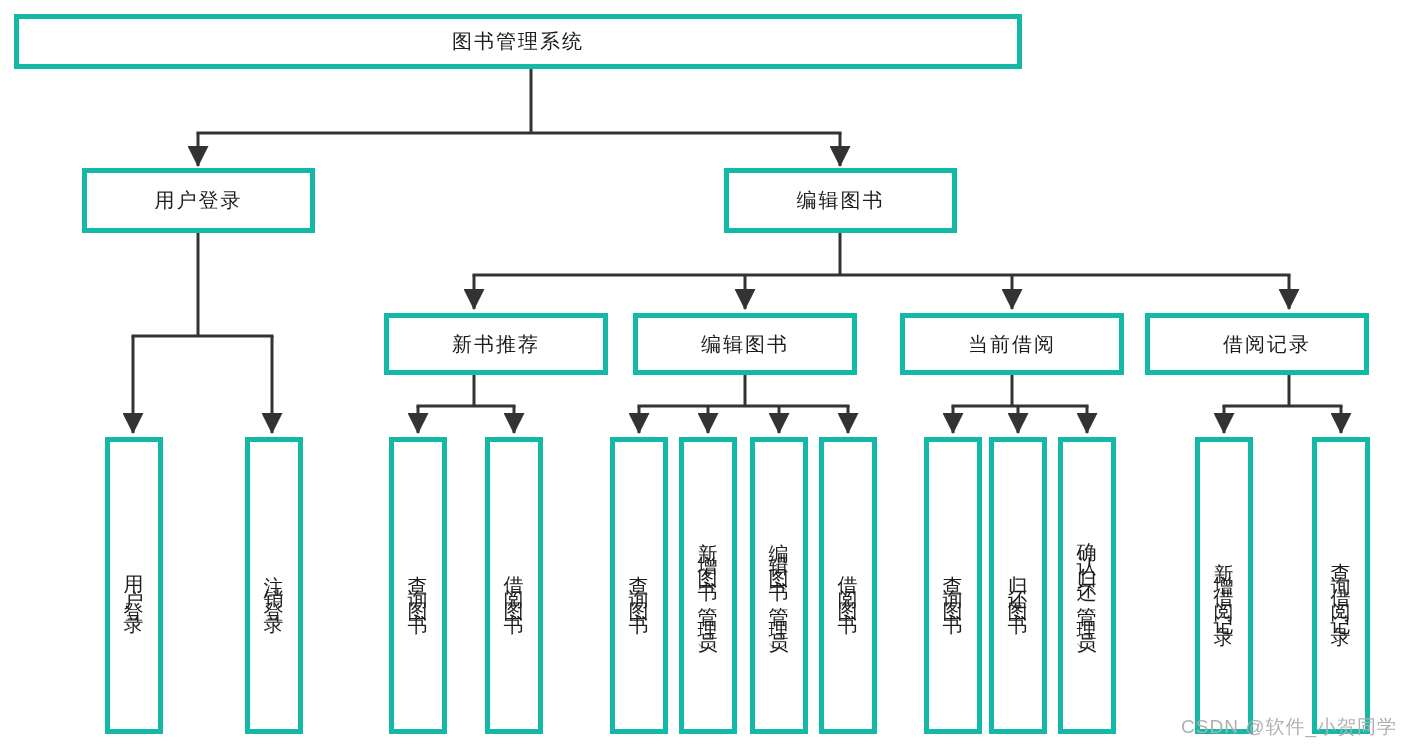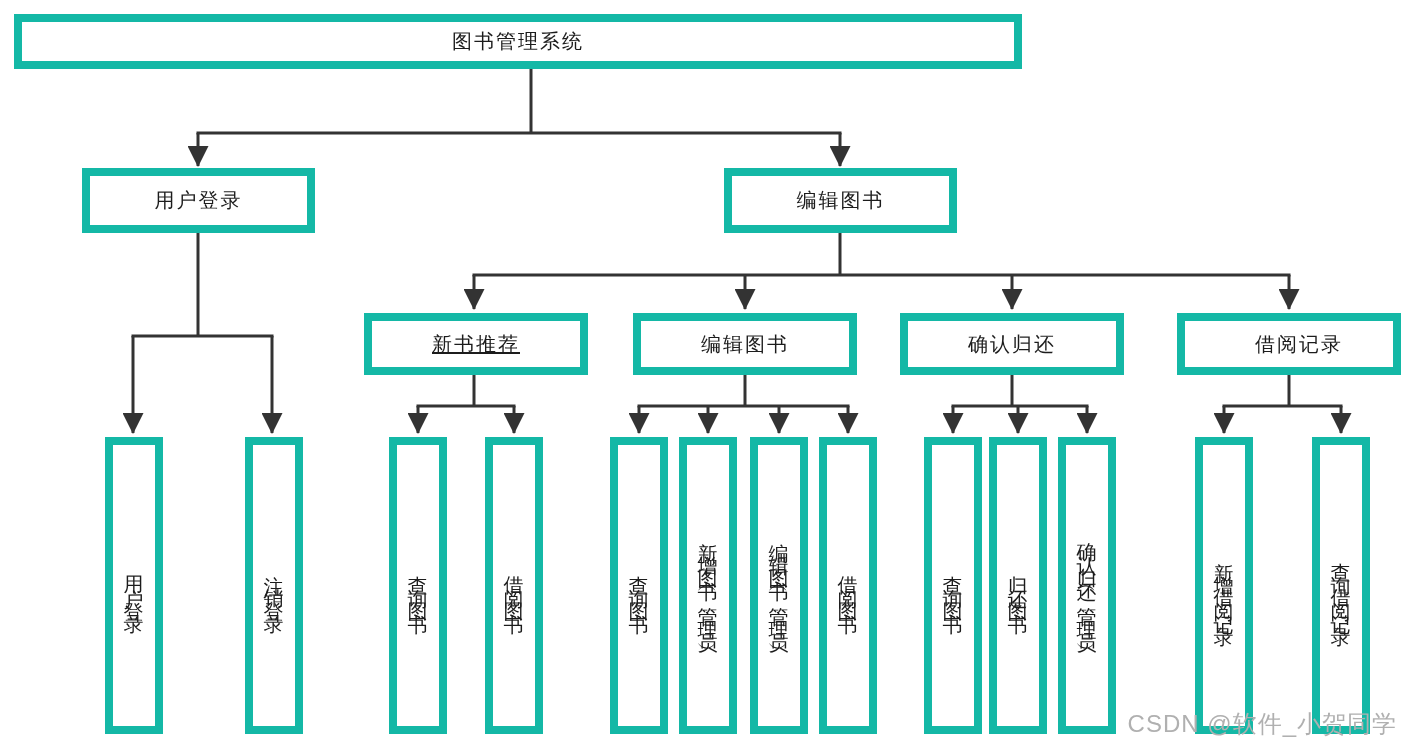--- a/index.html
+++ b/index.html
@@ -21,38 +21,38 @@
     width: 1405px;
     height: 747px;
   }
 
   .box {
     position: absolute;
     display: flex;
     align-items: center;
     justify-content: center;
     background: #ffffff;
-    border: 8px solid #14b8a6;
+    border: 5px solid #14b8a6;
     font-size: 20px;
     letter-spacing: 2px;
     color: #1c1c1c;
     text-align: center;
   }
 
   .root-box   { left: 14px;  top: 14px;  width: 1008px; height: 55px; }
 
   .lvl2       { top: 168px; width: 233px; height: 65px; }
   .b-user     { left: 82px; }
   .b-mgmt     { left: 724px; }
 
   .lvl3       { top: 313px; width: 224px; height: 62px; }
-  .s-newbook  { left: 364px; text-decoration: underline; }
+  .s-newbook  { left: 384px; }
   .s-borrow   { left: 633px; }
   .s-current  { left: 900px; }
-  .s-records  { left: 1177px; padding-left: 20px; }
+  .s-records  { left: 1145px; padding-left: 20px; }
 
   .leaf       { top: 437px; width: 58px; height: 297px; }
   .vtext {
     writing-mode: vertical-rl;
     text-orientation: mixed;
     letter-spacing: 13px;
     line-height: 1;
     font-size: 20px;
   }
 
@@ -67,21 +67,21 @@
   .l-4a { left: 924px; }
   .l-4b { left: 989px; }
   .l-4c { left: 1058px; }
   .l-5a { left: 1195px; }
   .l-5b { left: 1312px; }
 
   .watermark {
     position: absolute;
     right: 8px;
     bottom: 7px;
-    font-size: 24px;
+    font-size: 19px;
     color: #b0b0b0;
     letter-spacing: 1px;
     white-space: nowrap;
     z-index: 5;
   }
 </style>
 </head>
 <body>
 
 <div class="canvas">
@@ -136,21 +136,21 @@
     </g>
   </svg>
 
   <div class="box root-box">图书管理系统</div>
 
   <div class="box lvl2 b-user">用户登录</div>
   <div class="box lvl2 b-mgmt">编辑图书</div>
 
   <div class="box lvl3 s-newbook">新书推荐</div>
   <div class="box lvl3 s-borrow">编辑图书</div>
-  <div class="box lvl3 s-current">确认归还</div>
+  <div class="box lvl3 s-current">当前借阅</div>
   <div class="box lvl3 s-records">借阅记录</div>
 
   <div class="box leaf l-1a">
     <span class="vtext">用户登录</span>
   </div>
   <div class="box leaf l-1b">
     <span class="vtext">注销登录</span>
   </div>
 
   <div class="box leaf l-2a">

